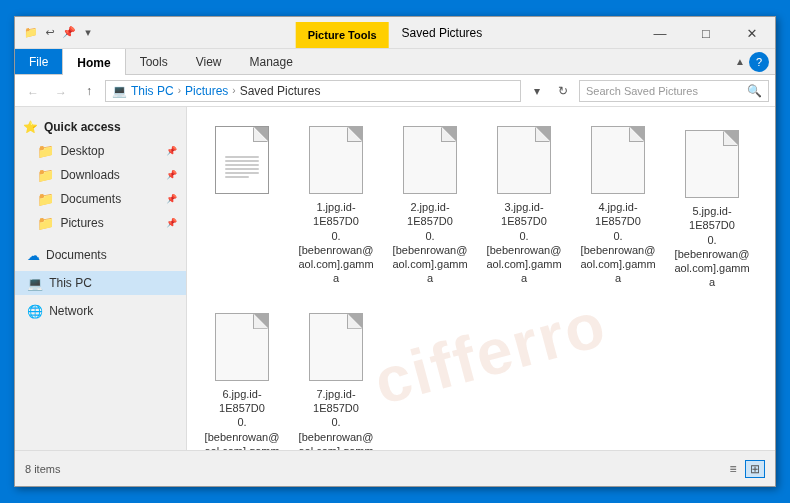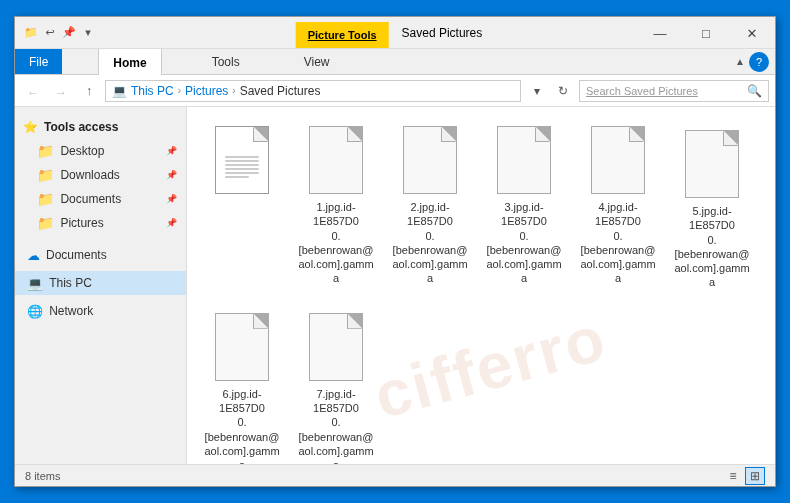--- a/index.html
+++ b/index.html
@@ -67,21 +67,20 @@
     .picture-tools-tab {
       background: #ffcf01;
       padding: 2px 12px;
       font-size: 11px;
       font-weight: 600;
       color: #000;
       height: 26px;
       display: flex;
       align-items: center;
       margin-right: 1px;
-      text-decoration: underline;
     }
     .window-title {
       font-size: 12px;
       font-weight: 400;
       color: #000;
       padding: 0 12px;
       display: flex;
       align-items: center;
       height: 100%;
     }
@@ -113,21 +112,20 @@
       border-bottom: 1px solid #ccc;
     }
     .ribbon-tab {
       padding: 16px 14px;
       font-size: 12px;
       cursor: pointer;
       color: #333;
       height: 100%;
       display: flex;
       align-items: center;
-      margin-left: 36px;
     }
     .ribbon-tab.active {
       background: #fff;
       border-top: 2px solid #0078d7;
       border-left: 1px solid #ccc;
       border-right: 1px solid #ccc;
       color: #000;
       font-weight: 600;
     }
     .ribbon-tab-file {
@@ -356,21 +354,21 @@
       font-size: 11px;
       color: #333;
       margin-top: 3px;
       word-break: break-word;
       line-height: 1.3;
       max-width: 84px;
     }
 
     
     .status-bar {
-      height: 22px;
+      height: 36px;
       background: #f0f0f0;
       border-top: 1px solid #ddd;
       display: flex;
       align-items: center;
       padding: 0 10px;
       font-size: 11px;
       color: #555;
       gap: 32px;
     }
     .status-bar-right {
@@ -447,20 +445,21 @@
       <button class="title-btn">□</button>
       <button class="title-btn close">✕</button>
     </div>
   </div>
 
   <div class="ribbon-tabs">
     <div class="ribbon-tab-file">File</div>
     <div class="ribbon-tab active">Home</div>
     <div class="ribbon-tab">Tools</div>
     <div class="ribbon-tab">View</div>
+    <div class="ribbon-tab">Manage</div>
     <div class="ribbon-expand-btn">
       <span>▲</span>
     </div>
     <button class="help-btn" style="margin-left:4px;margin-right:6px;">?</button>
   </div>
 
   <div class="address-bar">
     <button class="nav-btn disabled">←</button>
     <button class="nav-btn disabled">→</button>
     <button class="nav-btn">↑</button>
@@ -470,32 +469,32 @@
       <span class="breadcrumb-sep">›</span>
       <span class="breadcrumb-item">Pictures</span>
       <span class="breadcrumb-sep">›</span>
       <span class="breadcrumb-last">Saved Pictures</span>
     </div>
     <div class="address-bar-actions">
       <button class="nav-btn">▾</button>
       <button class="nav-btn">↻</button>
     </div>
     <div class="search-box">
-      <span style="font-size:11px;color:#999;text-decoration:underline;">Search Saved Pictures</span>
+      <span style="font-size:11px;color:#999;">Search Saved Pictures</span>
       <span style="margin-left:auto;font-size:12px;color:#777;">🔍</span>
     </div>
   </div>
 
   <div class="main-area">
 
     <div class="sidebar">
 
       <div class="sidebar-item section-header">
         <span>⭐</span>
-        <span>Tools access</span>
+        <span>Quick access</span>
       </div>
 
       <div class="sidebar-item indented">
         <span class="folder-icon folder-yellow">📁</span>
         <span>Desktop</span>
         <span class="pin-icon">📌</span>
       </div>
       <div class="sidebar-item indented">
         <span class="folder-icon folder-yellow">📁</span>
         <span>Downloads</span>

